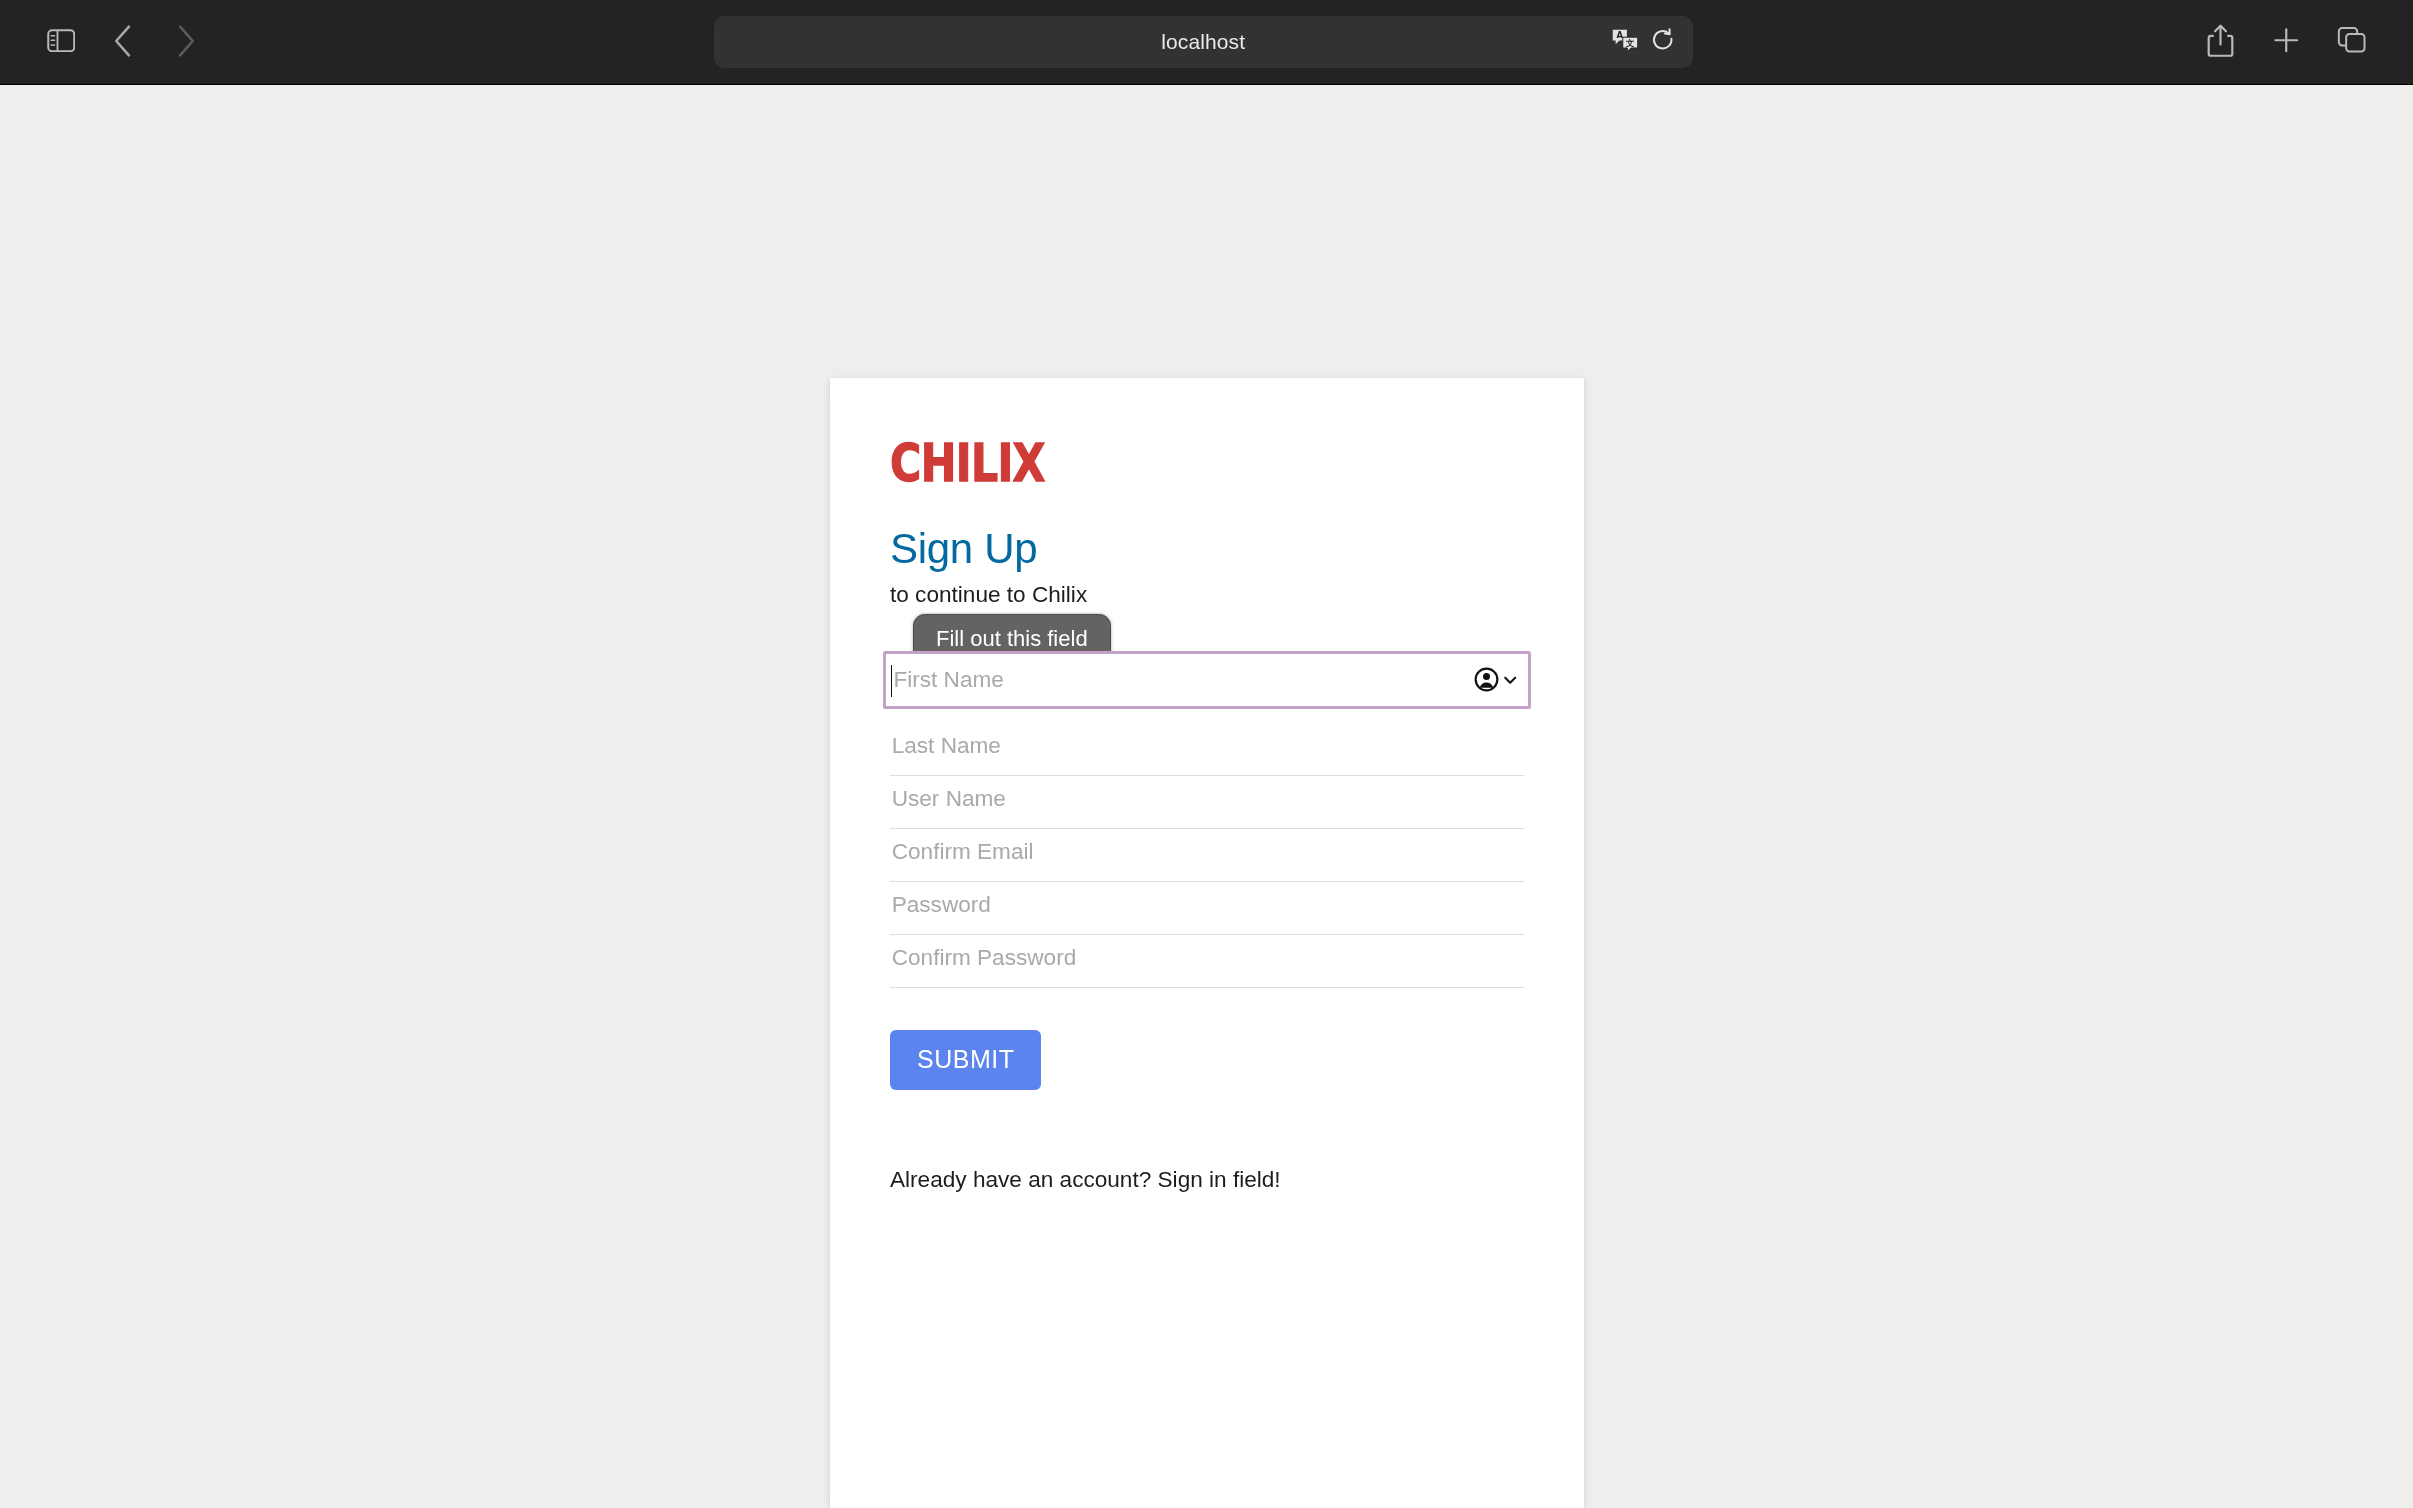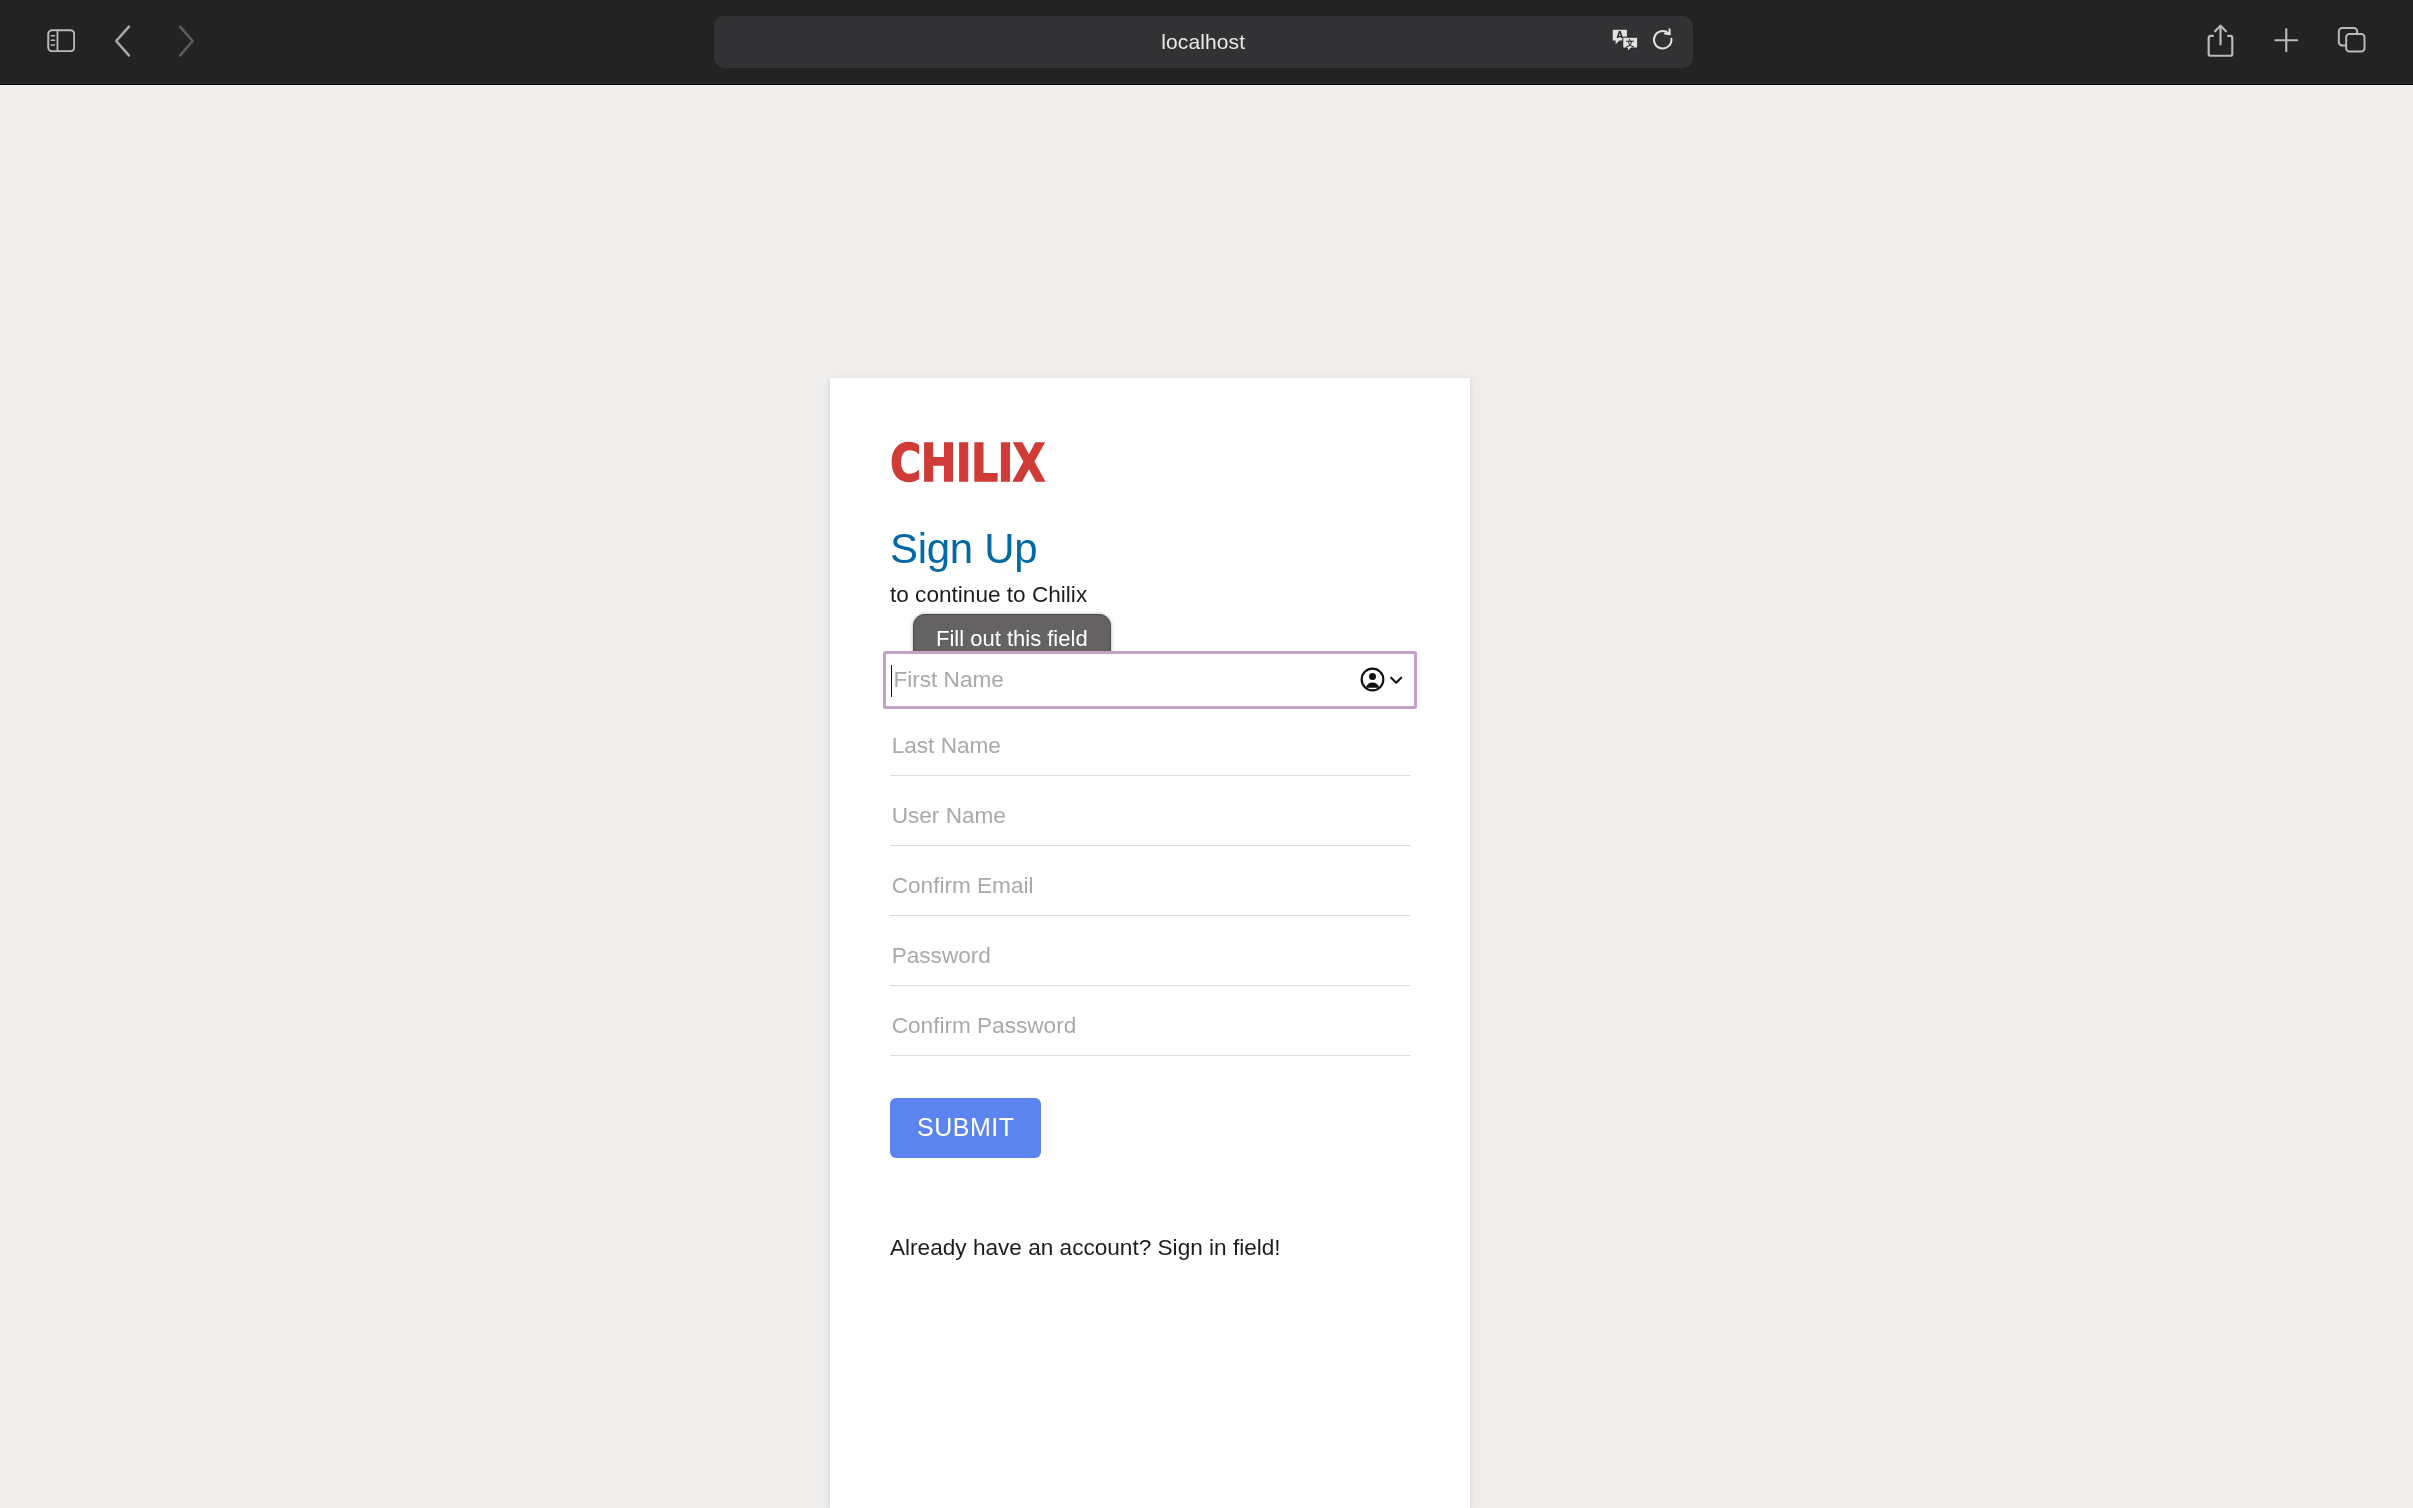--- a/index.html
+++ b/index.html
@@ -105,21 +105,21 @@
     width: 2413px;
     height: 1423px;
     background: #efeeec;
     position: relative;
   }
 
   .card {
     position: absolute;
     left: 830px;
     top: 293px;
-    width: 640px;
+    width: 754px;
     height: 1131px;
     background: #ffffff;
     box-shadow: 0 0.8px 4.2px rgba(0,0,0,0.10), 0 1.7px 11.7px rgba(0,0,0,0.05);
   }
 
   .card-inner {
     padding: 59px 60px 0 60px;
   }
 
   .logo {
@@ -184,21 +184,21 @@
     border-right: 13.4px solid transparent;
     border-top: 17.6px solid #656263;
     filter: drop-shadow(0 0.8px 0.8px rgba(0,0,0,0.3));
   }
 
   
   .form { margin-top: 50px; }
 
   .field {
     position: relative;
-    margin-bottom: 18px;
+    margin-bottom: 1px;
   }
 
   .field input {
     width: 100%;
     height: 52px;
     border: none;
     border-bottom: 1.7px solid #dcdcdc;
     background: transparent;
     font-family: "Liberation Sans", sans-serif;
     font-size: 22.6px;

